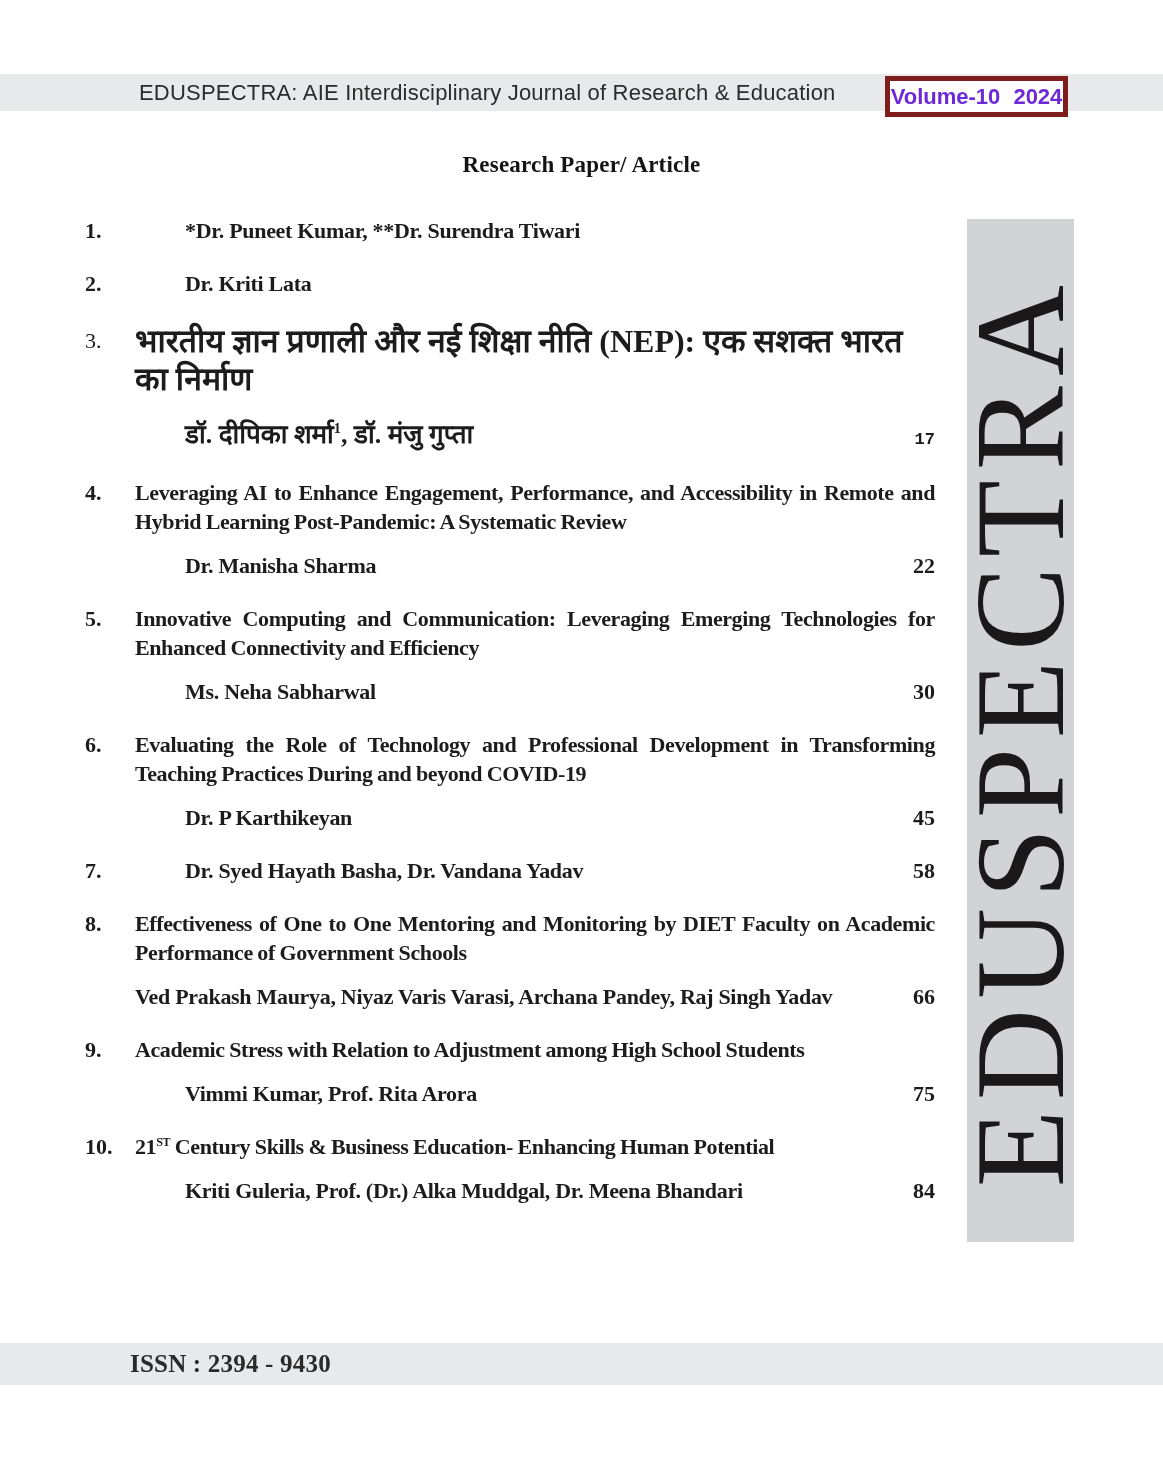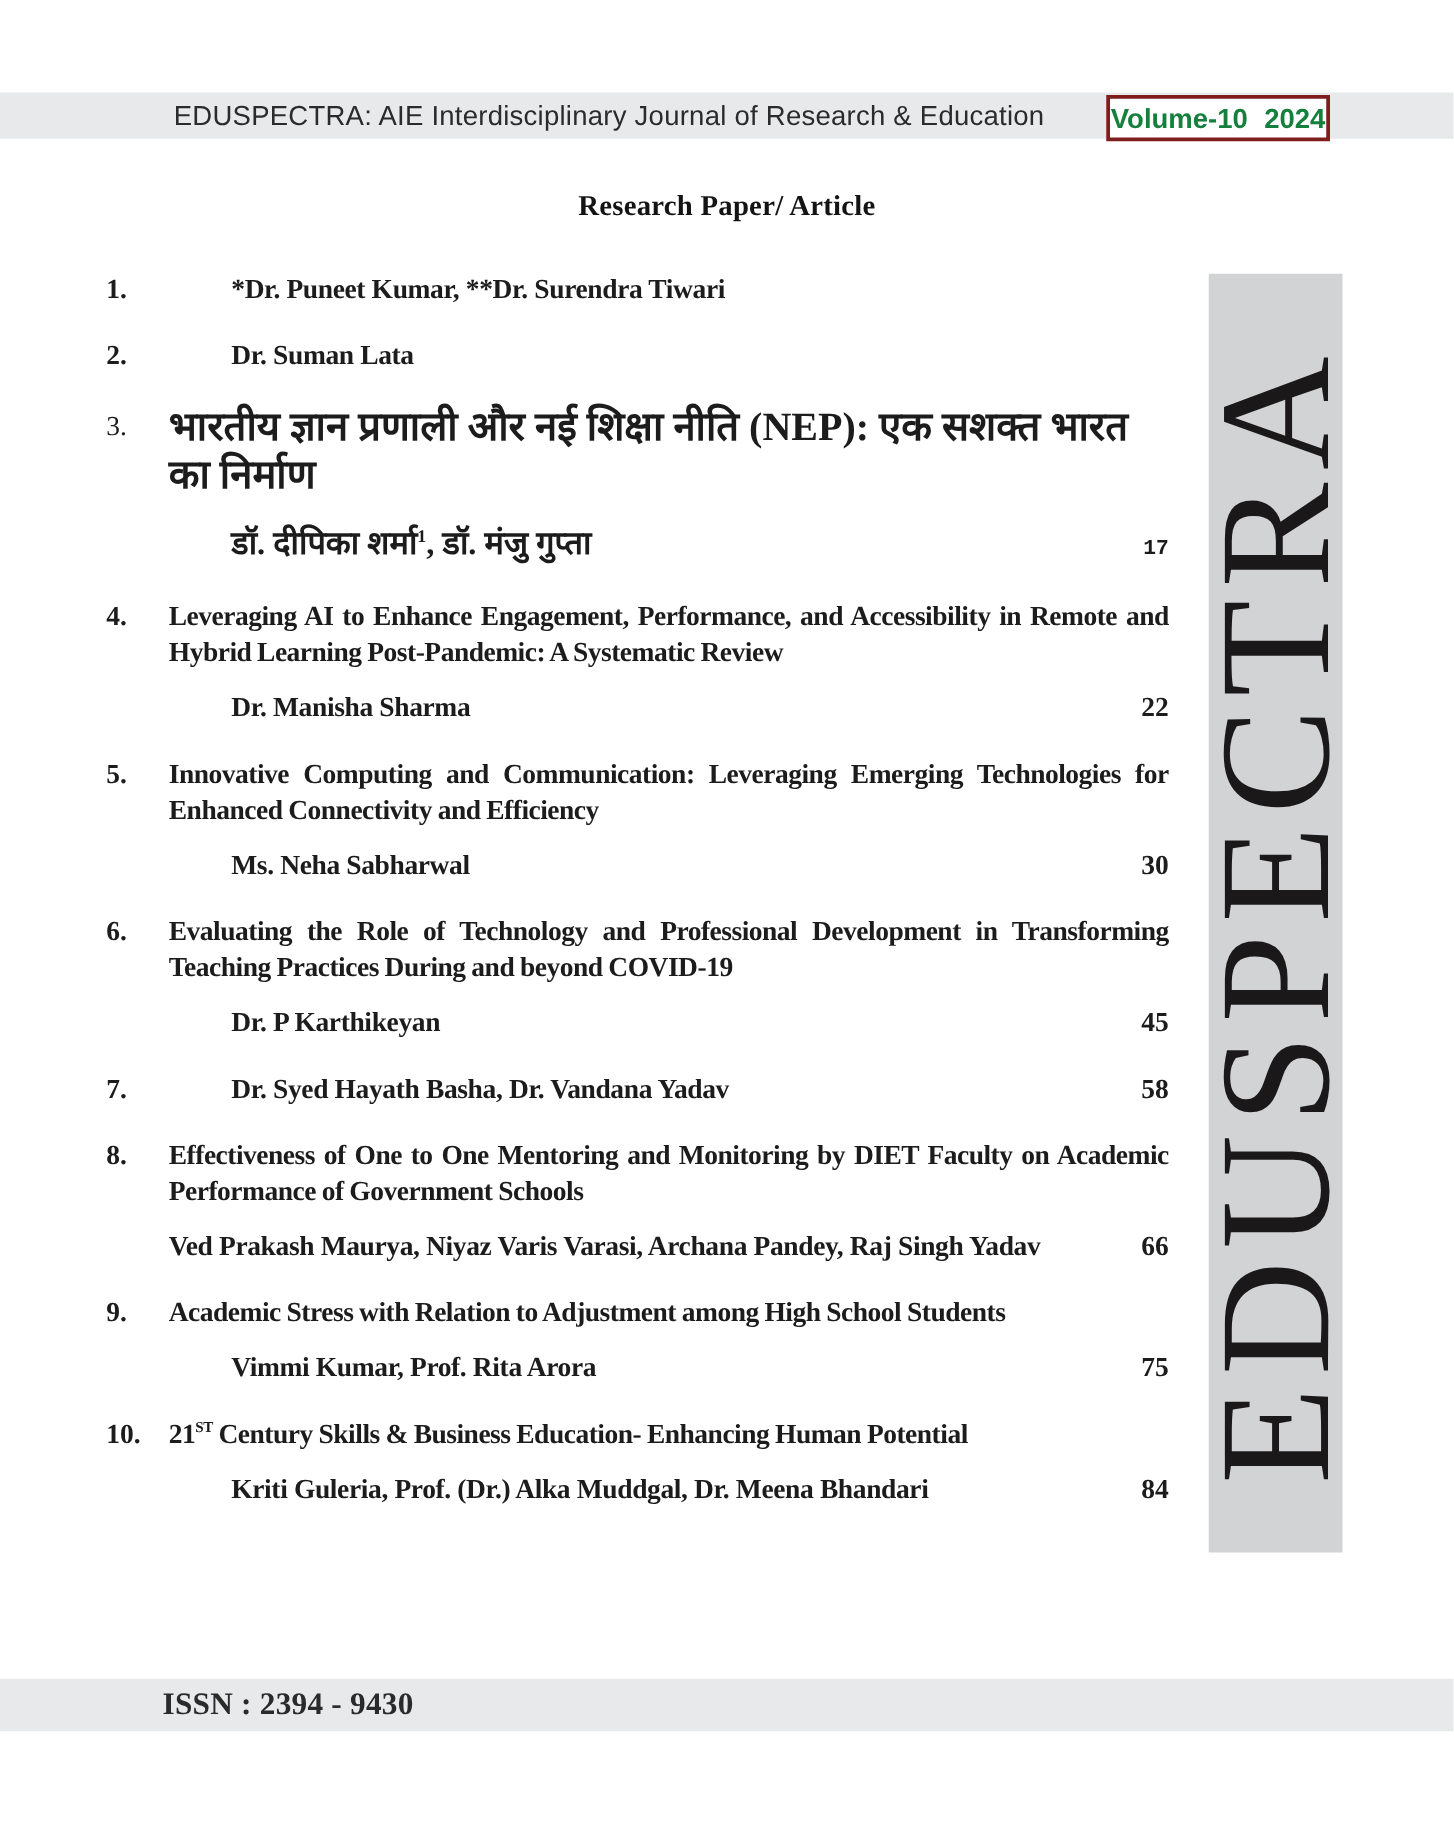--- a/index.html
+++ b/index.html
@@ -17,24 +17,24 @@
     background:#e8e9ea;
   }
   .journal-title{
     position:absolute;left:139px;top:0;height:37px;line-height:37px;
     font-family:"Liberation Sans",sans-serif;
     font-size:22px;font-weight:500;color:#2b2b2b;
     letter-spacing:0.2px;white-space:nowrap;
   }
   .volume-badge{
     position:absolute;left:885px;top:2px;width:173px;height:31px;
-    background:#ffffff;border:3px solid #7f1d1d;
+    background:#ffffff;border:5px solid #7f1d1d;
     display:flex;align-items:center;justify-content:center;
     font-family:"Liberation Sans",sans-serif;
-    font-size:22px;font-weight:700;color:#15803d;
+    font-size:22px;font-weight:700;color:#6d28d9;
     word-spacing:7px;white-space:nowrap;
   }
   
   .doc-title{
     position:absolute;left:0;top:152px;width:1163px;
     text-align:center;
     font-size:23px;font-weight:700;color:#141414;
     letter-spacing:0.2px;
   }
   
@@ -117,21 +117,21 @@
   <div class="toc" id="toc-list">
       <div class="entry">
         <span class="num">1.</span>
         <div class="body">
           <div class="authors">*Dr. Puneet Kumar, **Dr. Surendra Tiwari</div>
         </div>
       </div>
       <div class="entry">
         <span class="num">2.</span>
         <div class="body">
-          <div class="authors">Dr. Suman Lata</div>
+          <div class="authors">Dr. Kriti Lata</div>
         </div>
       </div>
       <div class="entry hindi">
         <span class="num">3.</span>
         <div class="body">
           <div class="title">भारतीय ज्ञान प्रणाली और नई शिक्षा नीति (NEP): एक सशक्त भारत का निर्माण</div>
           <div class="authors"><span>डॉ. दीपिका शर्मा</span><sup>1</sup><span>, डॉ. मंजु गुप्ता</span><span class="page-num page-small">17</span></div>
         </div>
       </div>
       <div class="entry">

